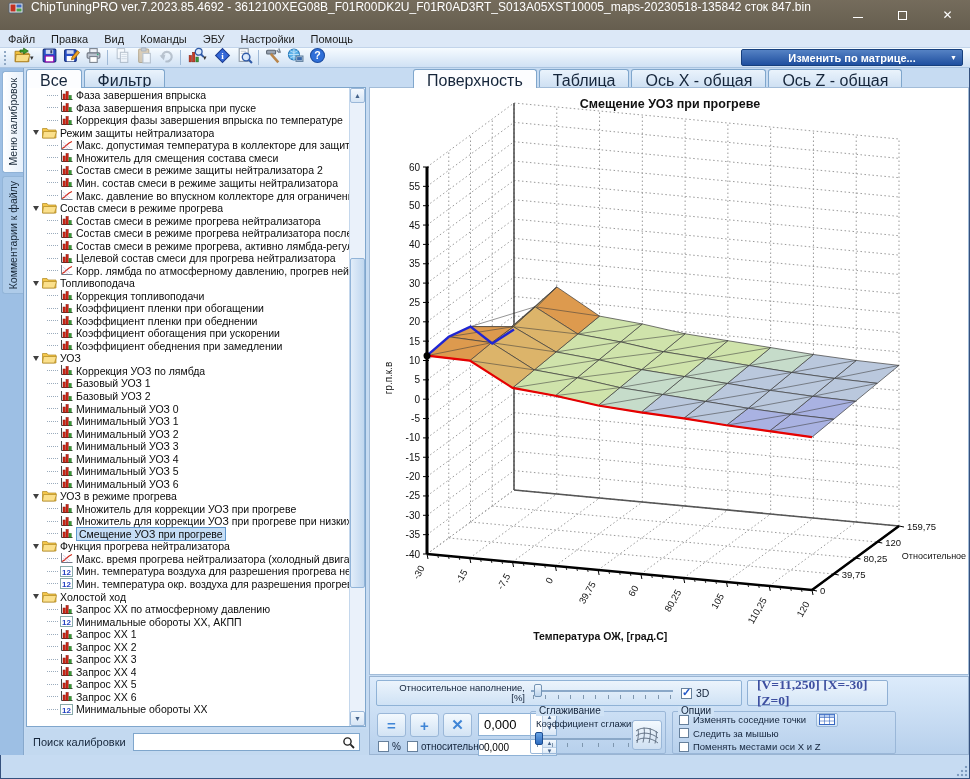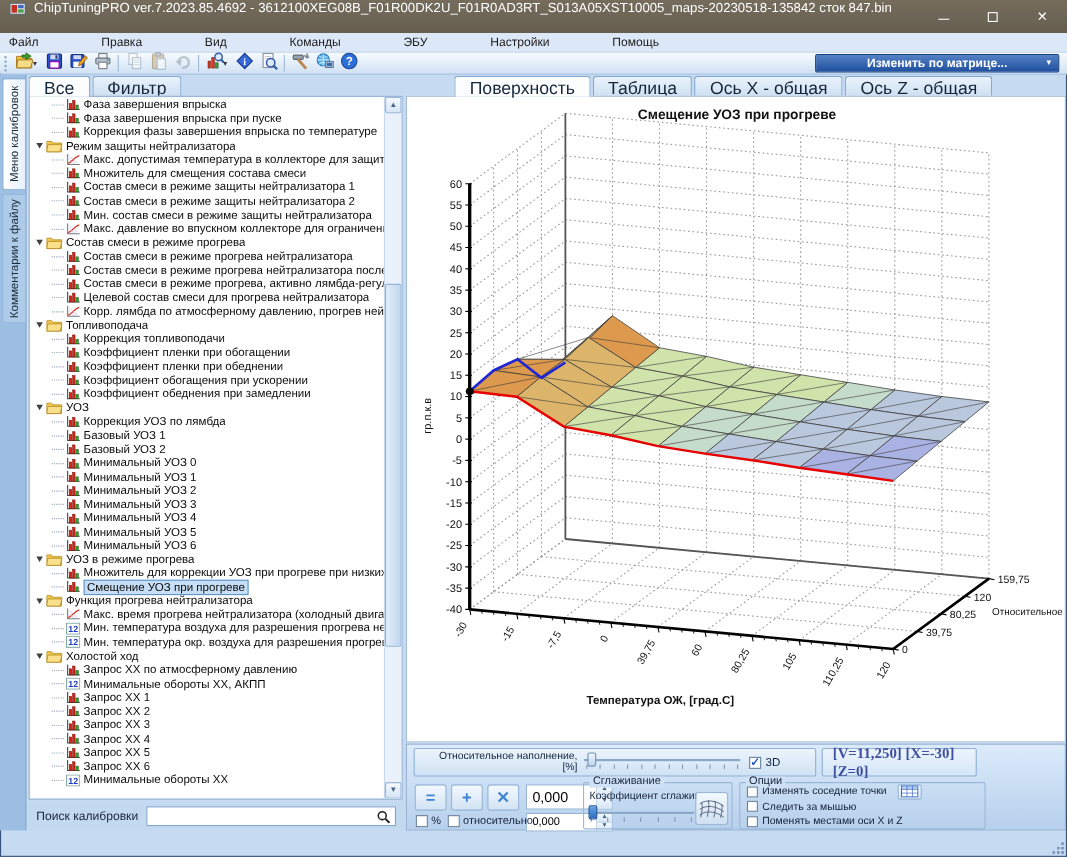--- a/index.html
+++ b/index.html
@@ -13,21 +13,21 @@
   .app-icon { margin-left:8px; width:16px; height:16px; flex:none; }
   .title-text { color:#ffffff; font-size:12px; margin-left:7px; white-space:nowrap; overflow:hidden; }
   .win-controls { margin-left:auto; display:flex; height:30px; }
   .win-btn { width:45px; height:30px; display:flex; align-items:center; justify-content:center;
              color:#fff; font-size:12px; cursor:default; }
   .glyph-min { display:inline-block; width:10px; border-bottom:1px solid #fff; height:6px; }
   .glyph-max { display:inline-block; width:9px; height:9px; border:1px solid #fff; }
 
   
   .menubar { position:absolute; left:0; top:30px; width:970px; height:18px;
-             background:#dce8f7; display:flex; align-items:center; border-bottom:1px solid #c2d4ea;gap:41px; }
+             background:#dce8f7; display:flex; align-items:center; border-bottom:1px solid #c2d4ea; }
   .menu-item { font-size:11px; color:#1c1c1c; padding:2px 8px; cursor:default; }
 
   
   .toolbar { position:absolute; left:0; top:48px; width:970px; height:20px;
              background:linear-gradient(#f6fbff,#d0e1f4); display:flex; align-items:center;
              border-bottom:1px solid #aac4e0; padding-left:2px; }
   .tb-grip { width:5px; height:14px; margin:0 2px; border-left:2px dotted #8fa8c4; }
   .tb-btn { width:22px; height:18px; display:flex; align-items:center; justify-content:center; }
   .tb-btn.disabled { opacity:.5; }
   .tb-sep { width:1px; height:15px; background:#9fb9d6; margin:0 3px; }
@@ -361,30 +361,20 @@
         <span class="lbl">Множитель для смещения состава смеси</span>
       </div>
       <div class="trow">
         <span class="conn"></span>
         <svg width="13" height="11" viewBox="0 0 13 11">
           <path d="M1.5 0 V9.5 H12.5" fill="none" stroke="#444" stroke-width="1"></path>
           <rect x="3" y="4" width="2.2" height="5.5" fill="#d22818" stroke="#7e1008" stroke-width=".5"></rect>
           <rect x="6" y="1.5" width="2.2" height="8" fill="#d22818" stroke="#7e1008" stroke-width=".5"></rect>
           <rect x="9" y="5.5" width="2.2" height="4" fill="#38a038" stroke="#1d5c12" stroke-width=".5"></rect>
         </svg>
-        <span class="lbl">Состав смеси в режиме защиты нейтрализатора 1</span>
-      </div>
-      <div class="trow">
-        <span class="conn"></span>
-        <svg width="13" height="11" viewBox="0 0 13 11">
-          <path d="M1.5 0 V9.5 H12.5" fill="none" stroke="#444" stroke-width="1"></path>
-          <rect x="3" y="4" width="2.2" height="5.5" fill="#d22818" stroke="#7e1008" stroke-width=".5"></rect>
-          <rect x="6" y="1.5" width="2.2" height="8" fill="#d22818" stroke="#7e1008" stroke-width=".5"></rect>
-          <rect x="9" y="5.5" width="2.2" height="4" fill="#38a038" stroke="#1d5c12" stroke-width=".5"></rect>
-        </svg>
         <span class="lbl">Состав смеси в режиме защиты нейтрализатора 2</span>
       </div>
       <div class="trow">
         <span class="conn"></span>
         <svg width="13" height="11" viewBox="0 0 13 11">
           <path d="M1.5 0 V9.5 H12.5" fill="none" stroke="#444" stroke-width="1"></path>
           <rect x="3" y="4" width="2.2" height="5.5" fill="#d22818" stroke="#7e1008" stroke-width=".5"></rect>
           <rect x="6" y="1.5" width="2.2" height="8" fill="#d22818" stroke="#7e1008" stroke-width=".5"></rect>
           <rect x="9" y="5.5" width="2.2" height="4" fill="#38a038" stroke="#1d5c12" stroke-width=".5"></rect>
         </svg>
@@ -622,20 +612,30 @@
         </svg>
         <span class="lbl">Минимальный УОЗ 6</span>
       </div>
       <div class="trow">
         <span class="arrow"></span>
         <svg width="15" height="12" viewBox="0 0 15 12">
           <path d="M.5 1.5 h4.5 l1 1.5 h8 v8 H.5 z" fill="#f4c64a" stroke="#b08820" stroke-width=".7"></path>
           <path d="M1.5 4.5 h13 l-2 6.5 H.5 z" fill="#fbe08c" stroke="#b08820" stroke-width=".7"></path>
         </svg>
         <span class="lbl">УОЗ в режиме прогрева</span>
+      </div>
+      <div class="trow">
+        <span class="conn"></span>
+        <svg width="13" height="11" viewBox="0 0 13 11">
+          <path d="M1.5 0 V9.5 H12.5" fill="none" stroke="#444" stroke-width="1"></path>
+          <rect x="3" y="4" width="2.2" height="5.5" fill="#d22818" stroke="#7e1008" stroke-width=".5"></rect>
+          <rect x="6" y="1.5" width="2.2" height="8" fill="#d22818" stroke="#7e1008" stroke-width=".5"></rect>
+          <rect x="9" y="5.5" width="2.2" height="4" fill="#38a038" stroke="#1d5c12" stroke-width=".5"></rect>
+        </svg>
+        <span class="lbl">Множитель для коррекции УОЗ при прогреве</span>
       </div>
       <div class="trow">
         <span class="conn"></span>
         <svg width="13" height="11" viewBox="0 0 13 11">
           <path d="M1.5 0 V9.5 H12.5" fill="none" stroke="#444" stroke-width="1"></path>
           <rect x="3" y="4" width="2.2" height="5.5" fill="#d22818" stroke="#7e1008" stroke-width=".5"></rect>
           <rect x="6" y="1.5" width="2.2" height="8" fill="#d22818" stroke="#7e1008" stroke-width=".5"></rect>
           <rect x="9" y="5.5" width="2.2" height="4" fill="#38a038" stroke="#1d5c12" stroke-width=".5"></rect>
         </svg>
         <span class="lbl">Множитель для коррекции УОЗ при прогреве при низких температура</span>

